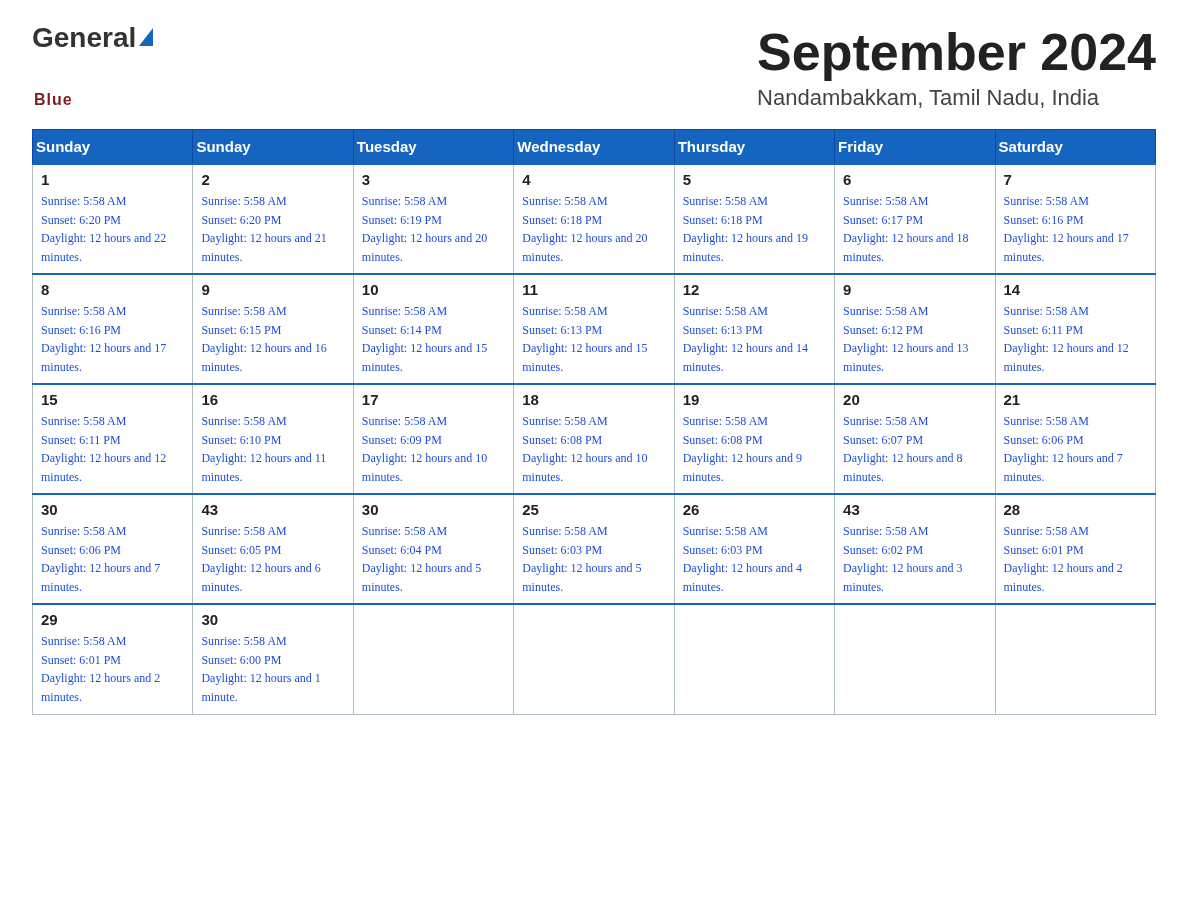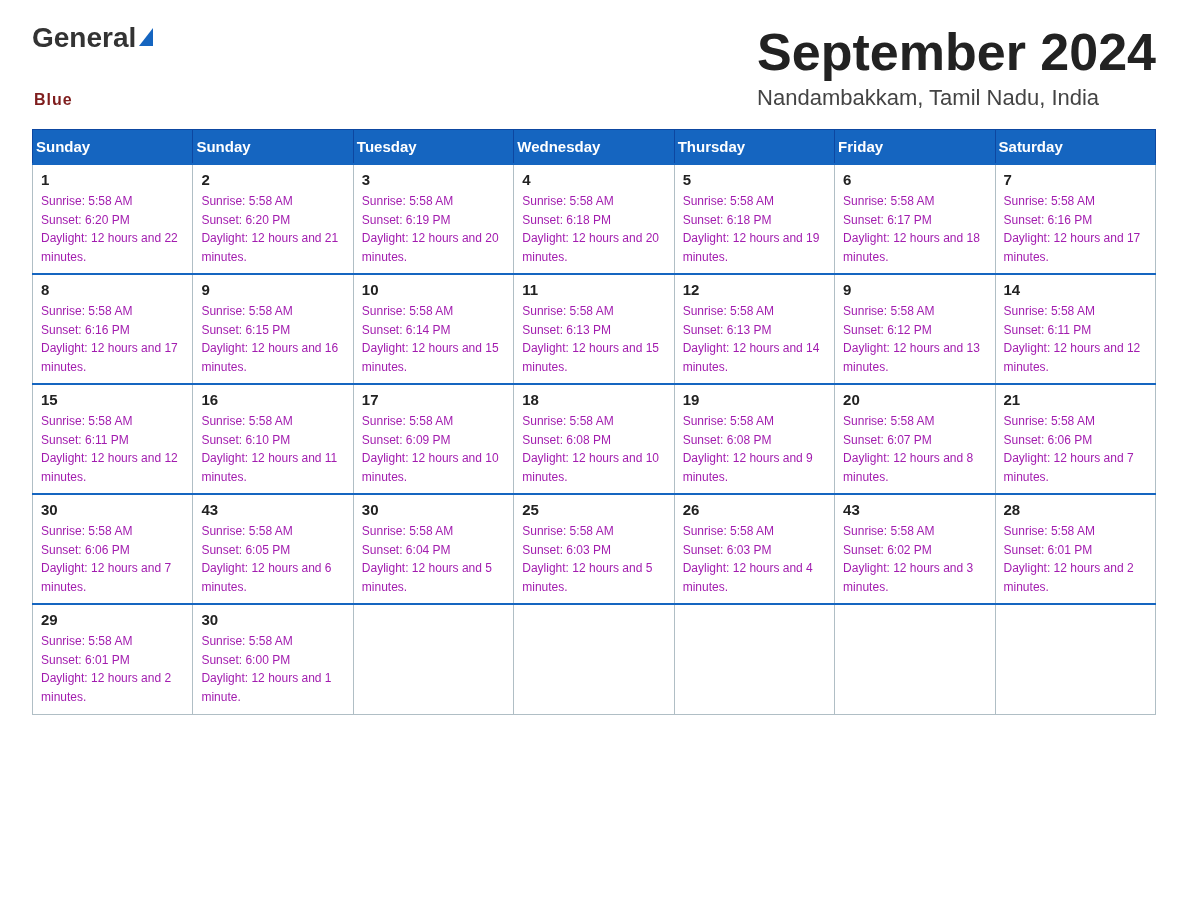--- a/index.html
+++ b/index.html
@@ -105,22 +105,23 @@
     .day-number {
       font-size: 15px;
       font-weight: bold;
       color: #222;
       margin-bottom: 4px;
       display: block;
     }
 
     .day-info {
       font-size: 12px;
-      color: #a21caf;
+      color: #1d4ed8;
       line-height: 1.55;
+      font-family: Liberation Serif, serif;
     }
 
     .week-row td {
       border-top: 2px solid #1565c0;
     }
   </style>
 </head>
 <body>
 
 <div class="header-area">

